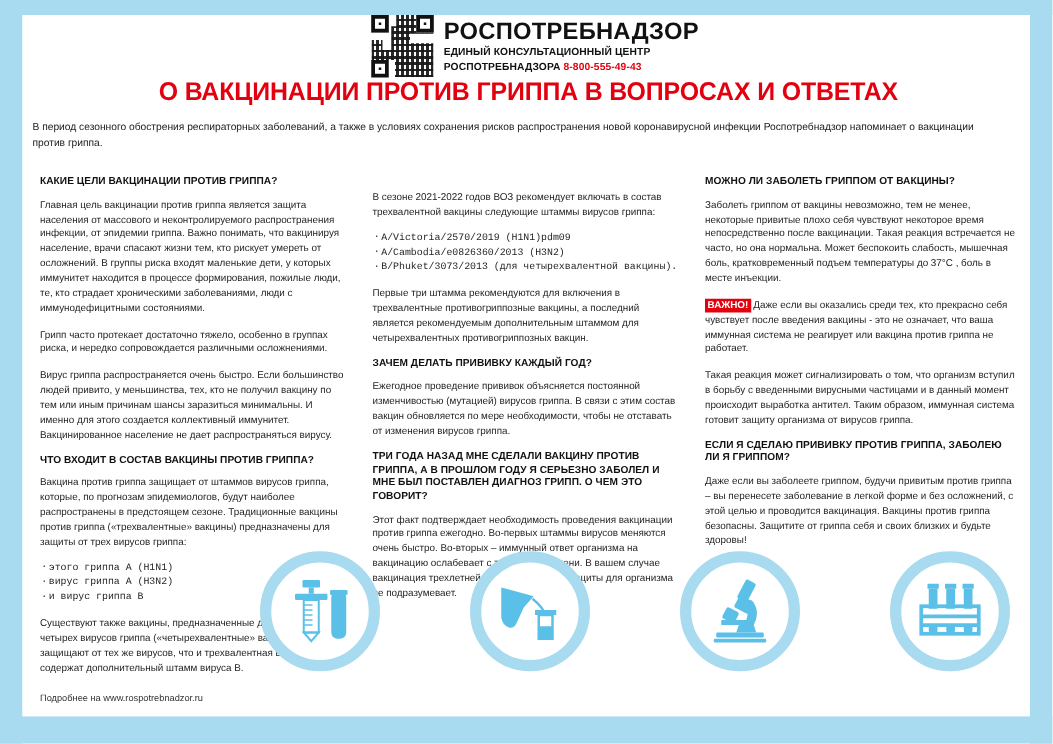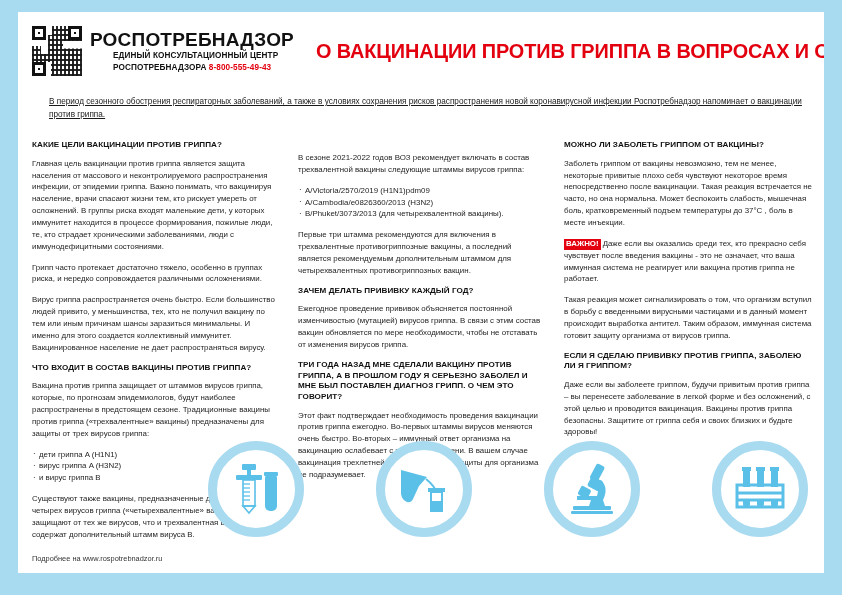--- a/index.html
+++ b/index.html
@@ -27,21 +27,21 @@
     width: 806px; height: 561px;
     background: #ffffff;
     overflow: hidden;
   }
 
   
   .header {
     position: absolute;
     left: 0; top: 0;
     width: 806px; height: 78px;
-    display: flex; align-items: center;
+    display: flex; align-items: center; flex-direction: column;
   }
   .logo-block {
     display: flex; align-items: center;
     margin-left: 14px;
   }
   .qr {
     width: 50px; height: 50px;
     background-color: #ffffff;
     background-image:
       
@@ -81,45 +81,44 @@
       100% 100%, 38% 100%, 38% 72%, 0% 72%, 0% 40%, 18% 40%,
       18% 56%, 32% 56%, 32% 18%, 40% 18%);
   }
   .logo-text { margin-left: 8px; line-height: 1; }
   .logo-main {
     font-size: 19px; font-weight: bold; letter-spacing: .2px;
     color: #111; white-space: nowrap;
   }
   .logo-sub1, .logo-sub2 {
     font-size: 8.2px; font-weight: bold; color: #111;
-    letter-spacing: .1px; white-space: nowrap; margin-top: 3px; margin-left: 23px;
+    letter-spacing: .1px; white-space: nowrap; margin-top: 3px;
   }
   .logo-phone { color: #e3000f; font-weight: bold; }
 
   .poster-title {
     margin-left: 22px;
     font-size: 20.5px;
     font-weight: bold;
     color: #e3000f;
     letter-spacing: -0.1px;
     white-space: nowrap;
     font-stretch: condensed;
     transform: scaleX(0.97);
     transform-origin: left center;
   }
 
   
   .lead {
     position: absolute;
-    left: 31px; top: 84px;
+    left: 8px; top: 84px;
     width: 778px;
     font-size: 8.2px;
     line-height: 1.55;
     color: #1a1a1a;
-    text-decoration: underline;
   }
 
   
   .columns {
     position: absolute;
     left: 14px; top: 128px;
     width: 780px;
     display: flex;
     gap: 20px;
   }
@@ -138,20 +137,21 @@
   p.a {
     font-size: 7.9px;
     line-height: 1.5;
     color: #1e1e1e;
     margin: 0 0 9px 0;
   }
   p.a:last-child { margin-bottom: 0; }
   ul.strains, ul.viruses {
     list-style: none;
     margin: 0 0 9px 0;
+    font-family: Liberation Mono, monospace;
   }
   ul.strains li, ul.viruses li {
     font-size: 7.9px;
     line-height: 1.5;
     color: #1e1e1e;
     padding-left: 7px;
     position: relative;
   }
   ul.strains li::before, ul.viruses li::before {
     content: "·";
@@ -235,21 +235,21 @@
 
       <div class="col col-1">
         <h2 class="q">КАКИЕ ЦЕЛИ ВАКЦИНАЦИИ ПРОТИВ ГРИППА?</h2>
         <p class="a">Главная цель вакцинации против гриппа является защита населения от массового и неконтролируемого распространения инфекции, от эпидемии гриппа. Важно понимать, что вакцинируя население, врачи спасают жизни тем, кто рискует умереть от осложнений. В группы риска входят маленькие дети, у которых иммунитет находится в процессе формирования, пожилые люди, те, кто страдает хроническими заболеваниями, люди с иммунодефицитными состояниями.</p>
         <p class="a">Грипп часто протекает достаточно тяжело, особенно в группах риска, и нередко сопровождается различными осложнениями.</p>
         <p class="a">Вирус гриппа распространяется очень быстро. Если большинство людей привито, у меньшинства, тех, кто не получил вакцину по тем или иным причинам шансы заразиться минимальны. И именно для этого создается коллективный иммунитет. Вакцинированное население не дает распространяться вирусу.</p>
 
         <h2 class="q">ЧТО ВХОДИТ В СОСТАВ ВАКЦИНЫ ПРОТИВ ГРИППА?</h2>
         <p class="a">Вакцина против гриппа защищает от штаммов вирусов гриппа, которые, по прогнозам эпидемиологов, будут наиболее распространены в предстоящем сезоне. Традиционные вакцины против гриппа («трехвалентные» вакцины) предназначены для защиты от трех вирусов гриппа:</p>
         <ul class="viruses">
-          <li>дети гриппа A (H1N1)</li>
+          <li>этого гриппа A (H1N1)</li>
           <li>вирус гриппа A (H3N2)</li>
           <li>и вирус гриппа B</li>
         </ul>
         <p class="a">Существуют также вакцины, предназначенные для защиты от четырех вирусов гриппа («четырехвалентные» вакцины). Они защищают от тех же вирусов, что и трехвалентная вакцина, и содержат дополнительный штамм вируса B.</p>
       </div>
 
       <div class="col col-2">
         <p class="a">В сезоне 2021-2022 годов ВОЗ рекомендует включать в состав трехвалентной вакцины следующие штаммы вирусов гриппа:</p>
         <ul class="strains">
           <li>A/Victoria/2570/2019 (H1N1)pdm09</li>

